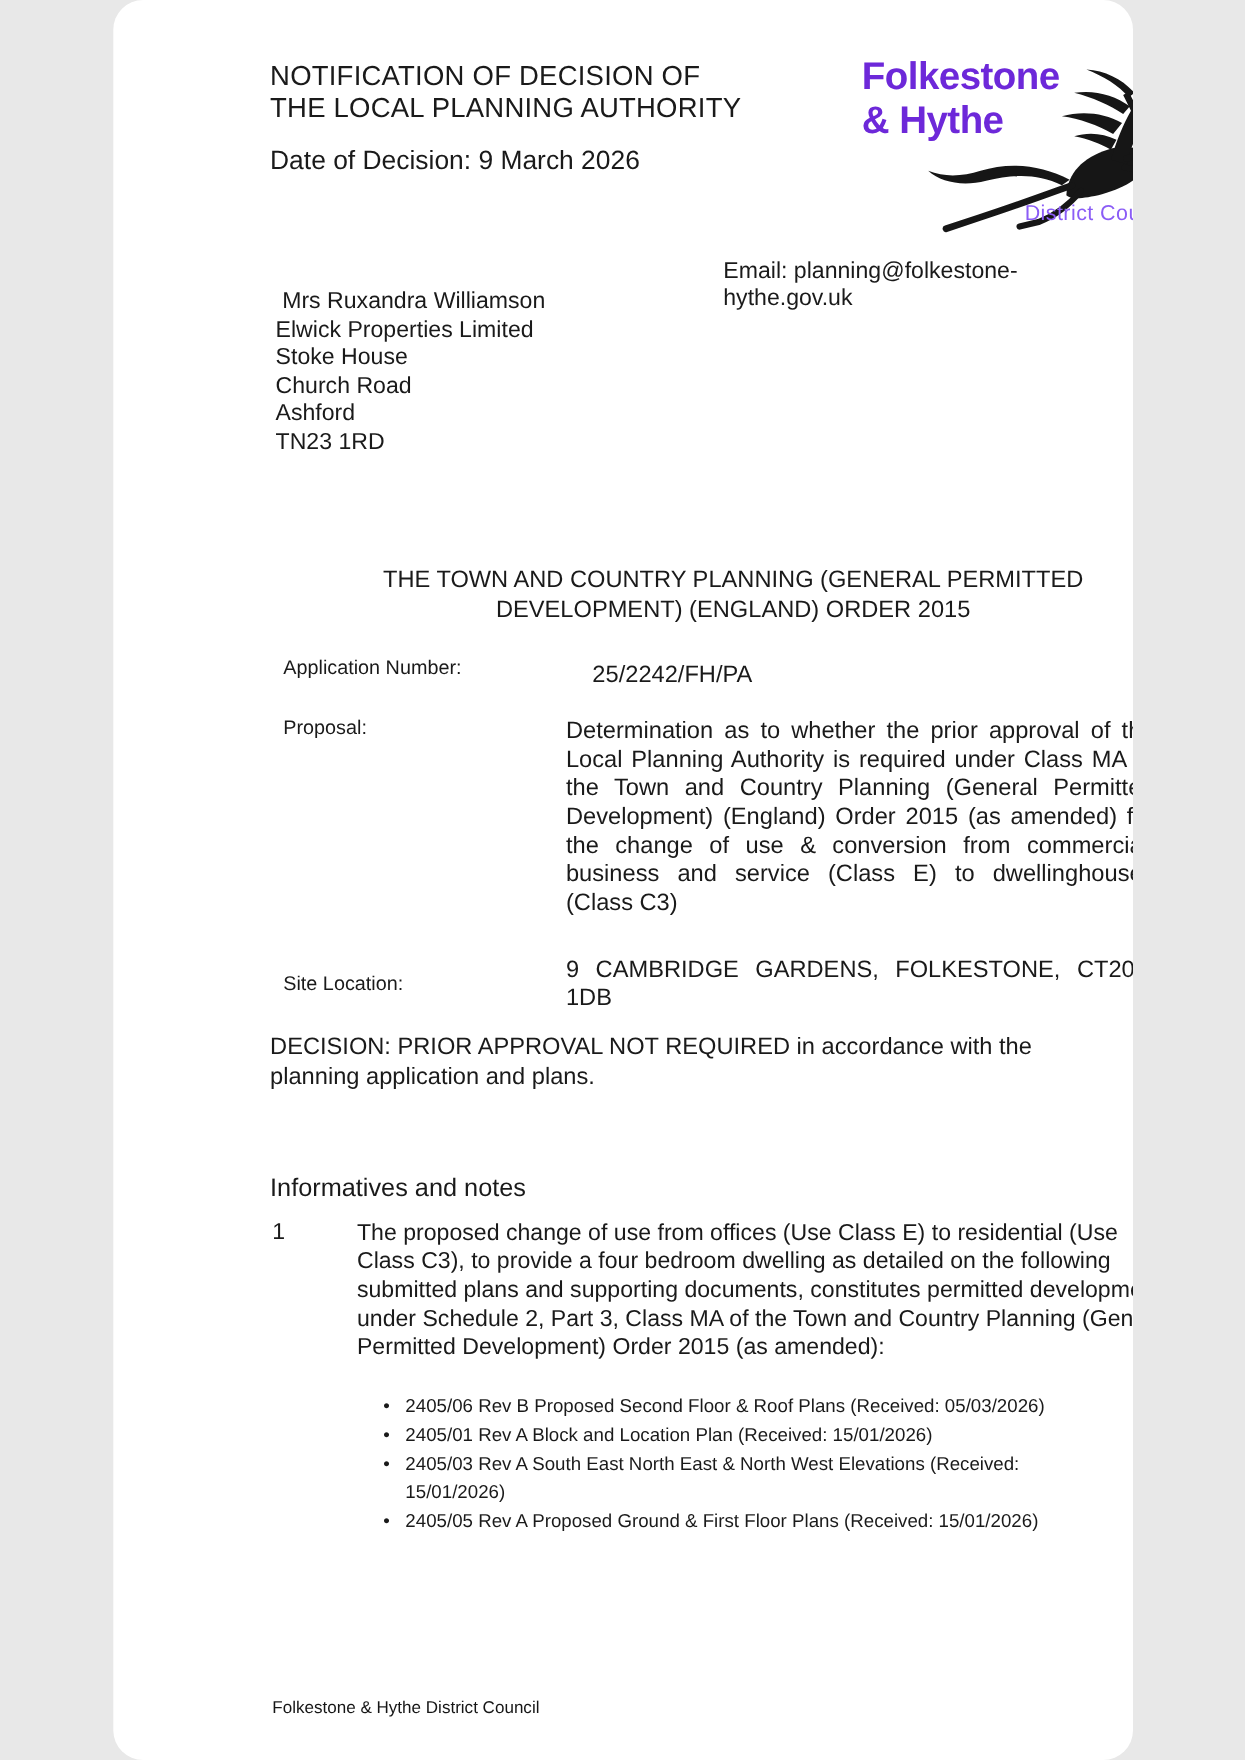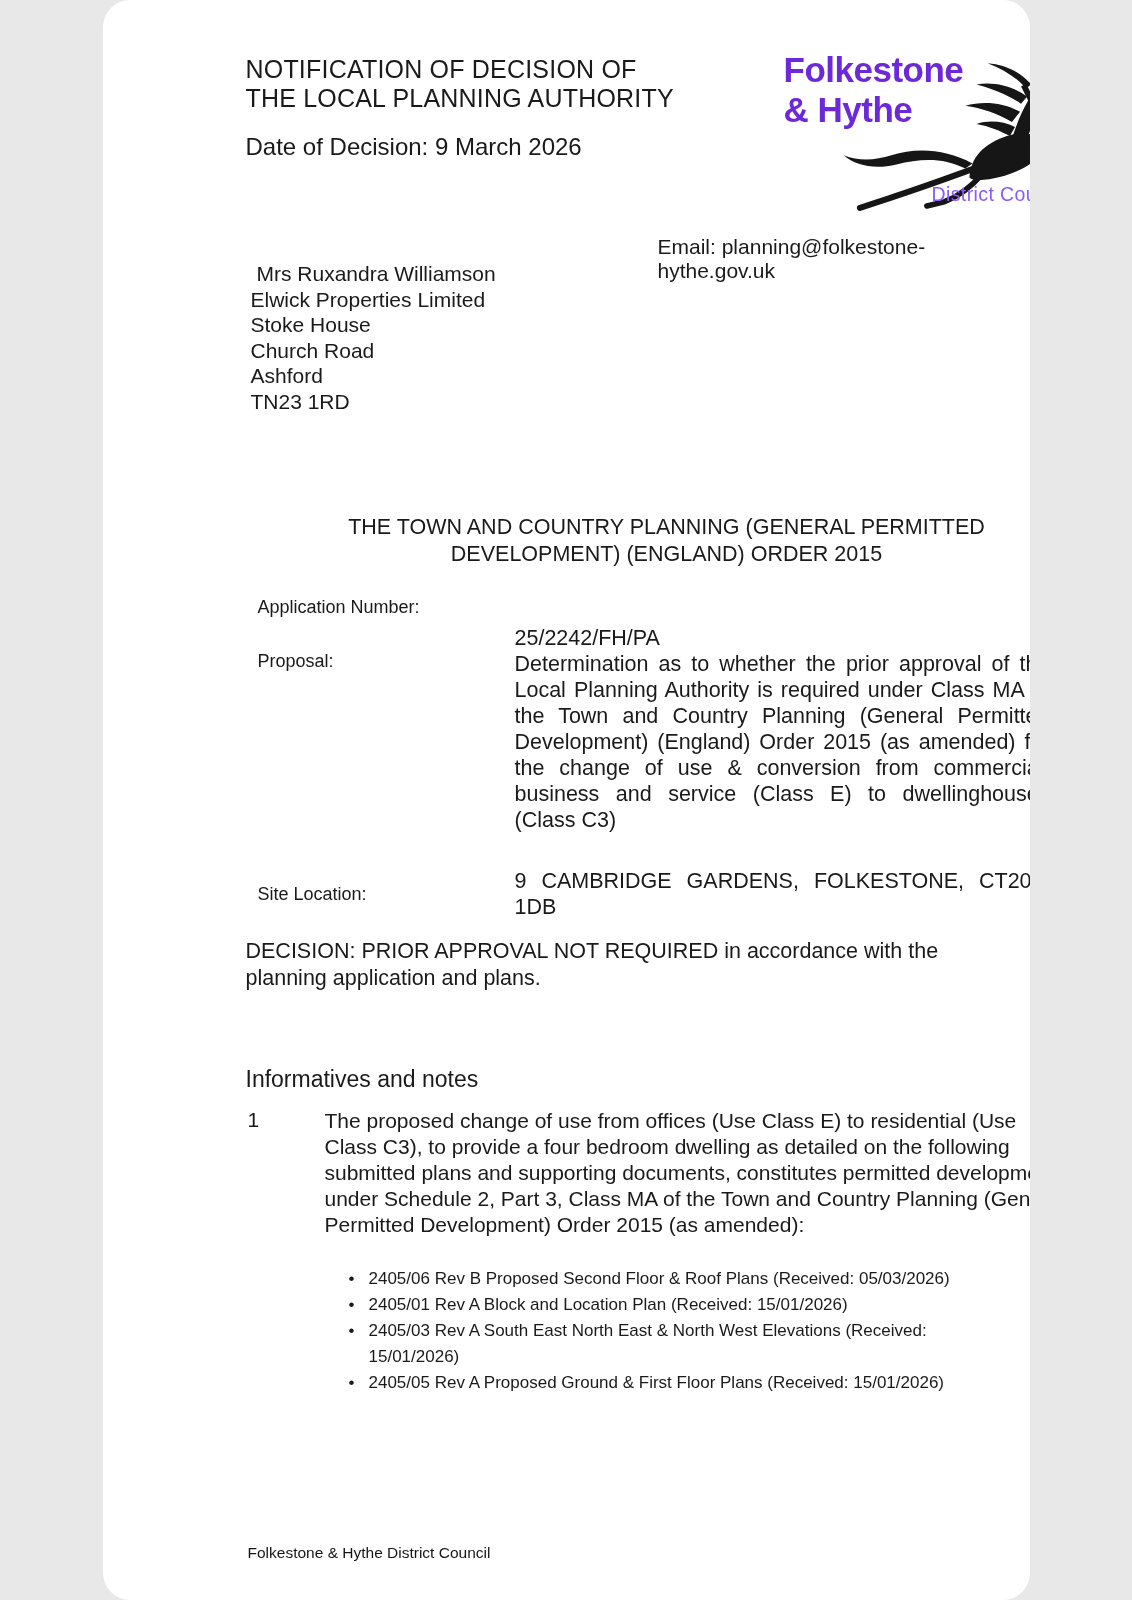--- a/index.html
+++ b/index.html
@@ -20,21 +20,21 @@
   .logo-name{position:absolute;left:3px;top:6px;font-weight:bold;font-size:35px;line-height:40px;letter-spacing:-.5px;color:#6d28d9;}
   .logo-sub{position:absolute;left:151px;top:139px;font-size:19.5px;letter-spacing:.4px;color:#8b5cf6;}
   .horse{position:absolute;left:0;top:0;width:314px;height:174px;}
   .email{left:555px;top:235px;font-size:21px;}
   .recipient{left:148px;top:261px;font-size:21px;line-height:25.5px;}
   .recipient .first{padding-left:6px;}
   .order-title{left:143px;top:514px;width:842px;text-align:center;font-size:21.5px;line-height:27px;}
   .row-label{left:155px;font-size:18px;}
   .row-value{left:412px;font-size:21.5px;}
   .lbl-app{top:597px;}
-  .val-app{top:626px;}
+  .val-app{top:601px;margin-left:24px;}
   .lbl-proposal{top:651px;}
   .val-proposal{top:651px;width:535px;text-align:justify;line-height:26px;}
   .lbl-site{top:884px;}
   .val-site{top:868px;width:535px;line-height:26px;}
   .site-l1{word-spacing:9px;white-space:nowrap;}
   .decision{left:143px;top:938px;width:765px;font-size:21.5px;line-height:27px;}
   .informatives-heading{left:143px;top:1066px;font-size:23px;}
   .item-number{left:145px;top:1108px;font-size:21px;}
   .item-text{left:222px;top:1108px;width:750px;font-size:21px;line-height:26px;}
   .plans{left:246px;top:1266px;width:660px;font-size:17px;line-height:26px;}

